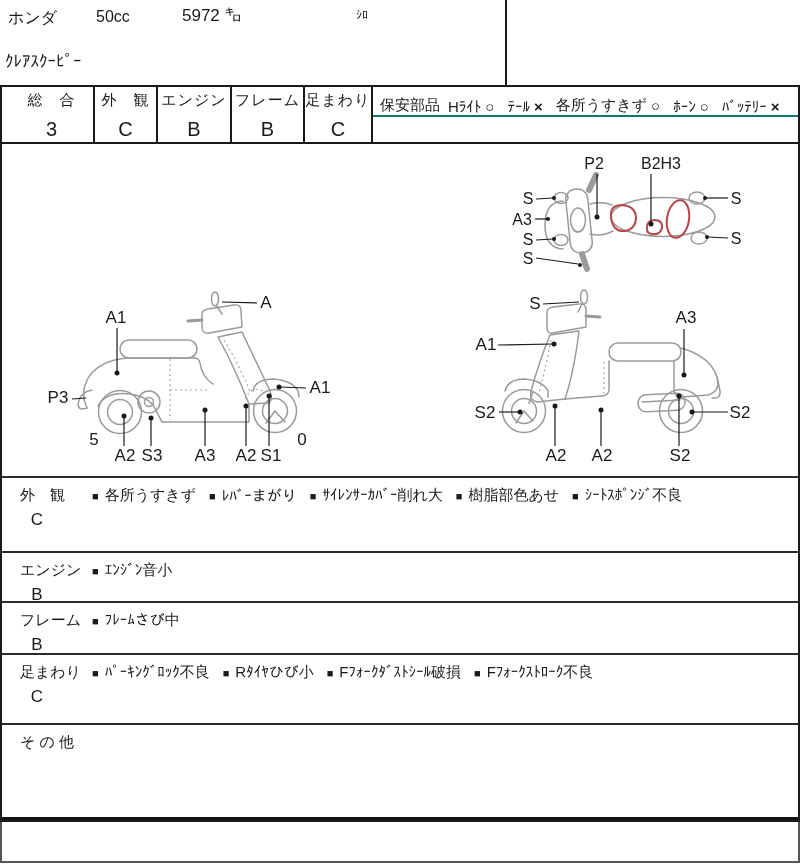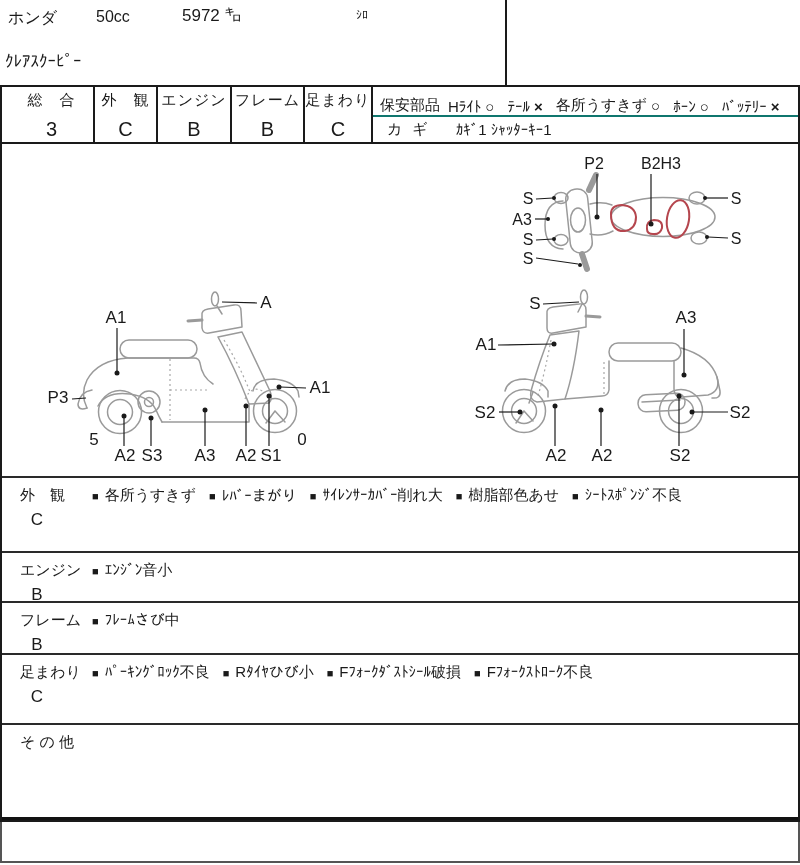--- a/index.html
+++ b/index.html
@@ -114,24 +114,20 @@
             <span class="st">○</span>
           </span>
           <span class="sp-item">
             <span>ﾎｰﾝ</span>
             <span class="st">○</span>
           </span>
           <span class="sp-item">
             <span>ﾊﾞｯﾃﾘｰ</span>
             <span class="st">×</span>
           </span>
-        </div>
-        <div class="key-row">
-          <span class="key-lab">カギ</span>
-          <span>ｶｷﾞ1 ｼｬｯﾀｰｷｰ1</span>
         </div>
       </div>
     </div>
 
     <div class="diagram-box">
       <svg width="796" height="334" viewBox="0 0 796 334">
 
         <g>
           <ellipse class="dg" cx="661" cy="73" rx="52" ry="19.5"></ellipse>
           <path class="dg" d="M561,57 Q543,58 543,81 Q543,104 561,105"></path>

